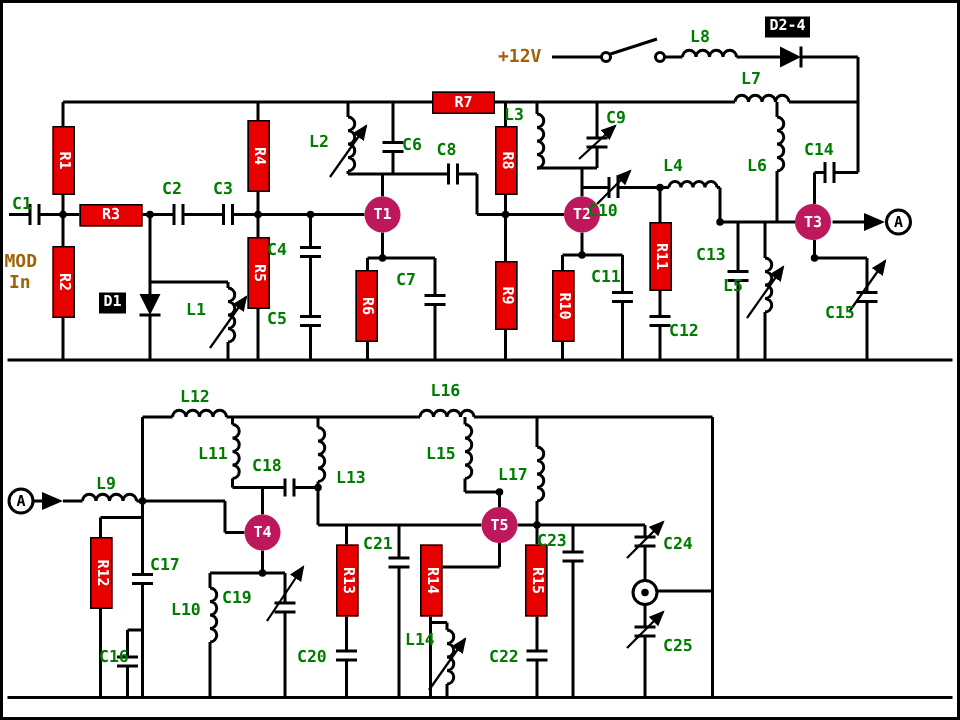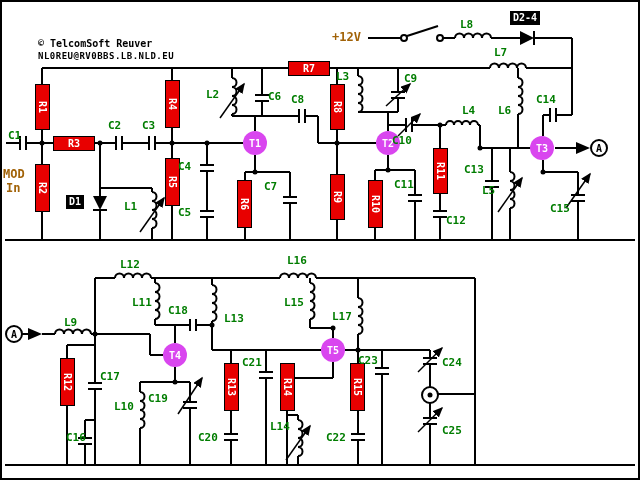--- a/index.html
+++ b/index.html
@@ -9,21 +9,21 @@
   .lbl{position:absolute;color:#007d00;font:bold 11px "DejaVu Sans Mono",monospace;white-space:nowrap}
   .blk{position:absolute;color:#a16207;font:bold 12px "DejaVu Sans Mono",monospace;white-space:nowrap}
   .hdr{position:absolute;color:#000;font:bold 10px "DejaVu Sans Mono",monospace;white-space:nowrap}
   .addr{position:absolute;color:#000;font:bold 9px "DejaVu Sans Mono",monospace;letter-spacing:.5px;white-space:nowrap}
   .rbox{position:absolute;background:#e80000;border:1px solid #000;color:#fff;display:flex;
     align-items:center;justify-content:center;font:bold 10px "DejaVu Sans Mono",monospace;box-sizing:border-box}
   .rbox.v{width:15px;writing-mode:vertical-rl}
   .rbox.h{width:42px;height:15px}
   .dbox{position:absolute;background:#000;color:#fff;font:bold 10px "DejaVu Sans Mono",monospace;
     padding:1px 3px;line-height:12px;white-space:nowrap}
-  .tcirc{position:absolute;width:24px;height:24px;border-radius:50%;background:#d946ef;color:#fff;
+  .tcirc{position:absolute;width:24px;height:24px;border-radius:50%;background:#be185d;color:#fff;
     display:flex;align-items:center;justify-content:center;font:bold 10px "DejaVu Sans Mono",monospace}
   .acirc{position:absolute;width:14px;height:14px;border:2px solid #000;border-radius:50%;background:#fff;
     color:#000;display:flex;align-items:center;justify-content:center;font:bold 10px "DejaVu Sans Mono",monospace}
 </style>
 </head>
 <body>
 
 <div id="schematic">
 
   <svg id="wires" width="640" height="480" viewBox="0 0 640 480">
@@ -99,22 +99,20 @@
       <circle cx="440" cy="125" r="2.5"></circle>
         <circle cx="480" cy="148" r="2.5"></circle>
       <circle cx="95" cy="334" r="2.5"></circle>
         <circle cx="175" cy="382" r="2.5"></circle>
       <circle cx="212" cy="325" r="2.5"></circle>
         <circle cx="333" cy="328" r="2.5"></circle>
       <circle cx="358" cy="350" r="2.5"></circle>
     </g>
   </svg>
 
-  <div class="hdr" style="left:38px;top:38px">© TelcomSoft Reuver</div>
-  <div class="addr" style="left:38px;top:51px">NL0REU@RV0BBS.LB.NLD.EU</div>
 
   <div class="blk" style="left:332px;top:30px">+12V</div>
   <div class="blk" style="left:3px;top:167px">MOD</div>
   <div class="blk" style="left:6px;top:181px">In</div>
 
   <div class="rbox v" style="left:35px;top:84px;height:46px">R1</div>
   <div class="rbox v" style="left:35px;top:164px;height:48px">R2</div>
   <div class="rbox h" style="left:53px;top:136px">R3</div>
   <div class="rbox v" style="left:165px;top:80px;height:48px">R4</div>
   <div class="rbox v" style="left:165px;top:158px;height:48px">R5</div>
@@ -163,21 +161,21 @@
   <div class="lbl" style="left:198px;top:431px">C20</div>
   <div class="lbl" style="left:242px;top:356px">C21</div>
   <div class="lbl" style="left:326px;top:431px">C22</div>
   <div class="lbl" style="left:358px;top:354px">C23</div>
   <div class="lbl" style="left:442px;top:356px">C24</div>
   <div class="lbl" style="left:442px;top:424px">C25</div>
 
   <div class="lbl" style="left:124px;top:200px">L1</div>
   <div class="lbl" style="left:206px;top:88px">L2</div>
   <div class="lbl" style="left:336px;top:70px">L3</div>
-  <div class="lbl" style="left:462px;top:104px">L4</div>
+  <div class="lbl" style="left:442px;top:104px">L4</div>
   <div class="lbl" style="left:482px;top:184px">L5</div>
   <div class="lbl" style="left:498px;top:104px">L6</div>
   <div class="lbl" style="left:494px;top:46px">L7</div>
   <div class="lbl" style="left:460px;top:18px">L8</div>
   <div class="lbl" style="left:64px;top:316px">L9</div>
   <div class="lbl" style="left:114px;top:400px">L10</div>
   <div class="lbl" style="left:132px;top:296px">L11</div>
   <div class="lbl" style="left:120px;top:258px">L12</div>
   <div class="lbl" style="left:224px;top:312px">L13</div>
   <div class="lbl" style="left:270px;top:420px">L14</div>

